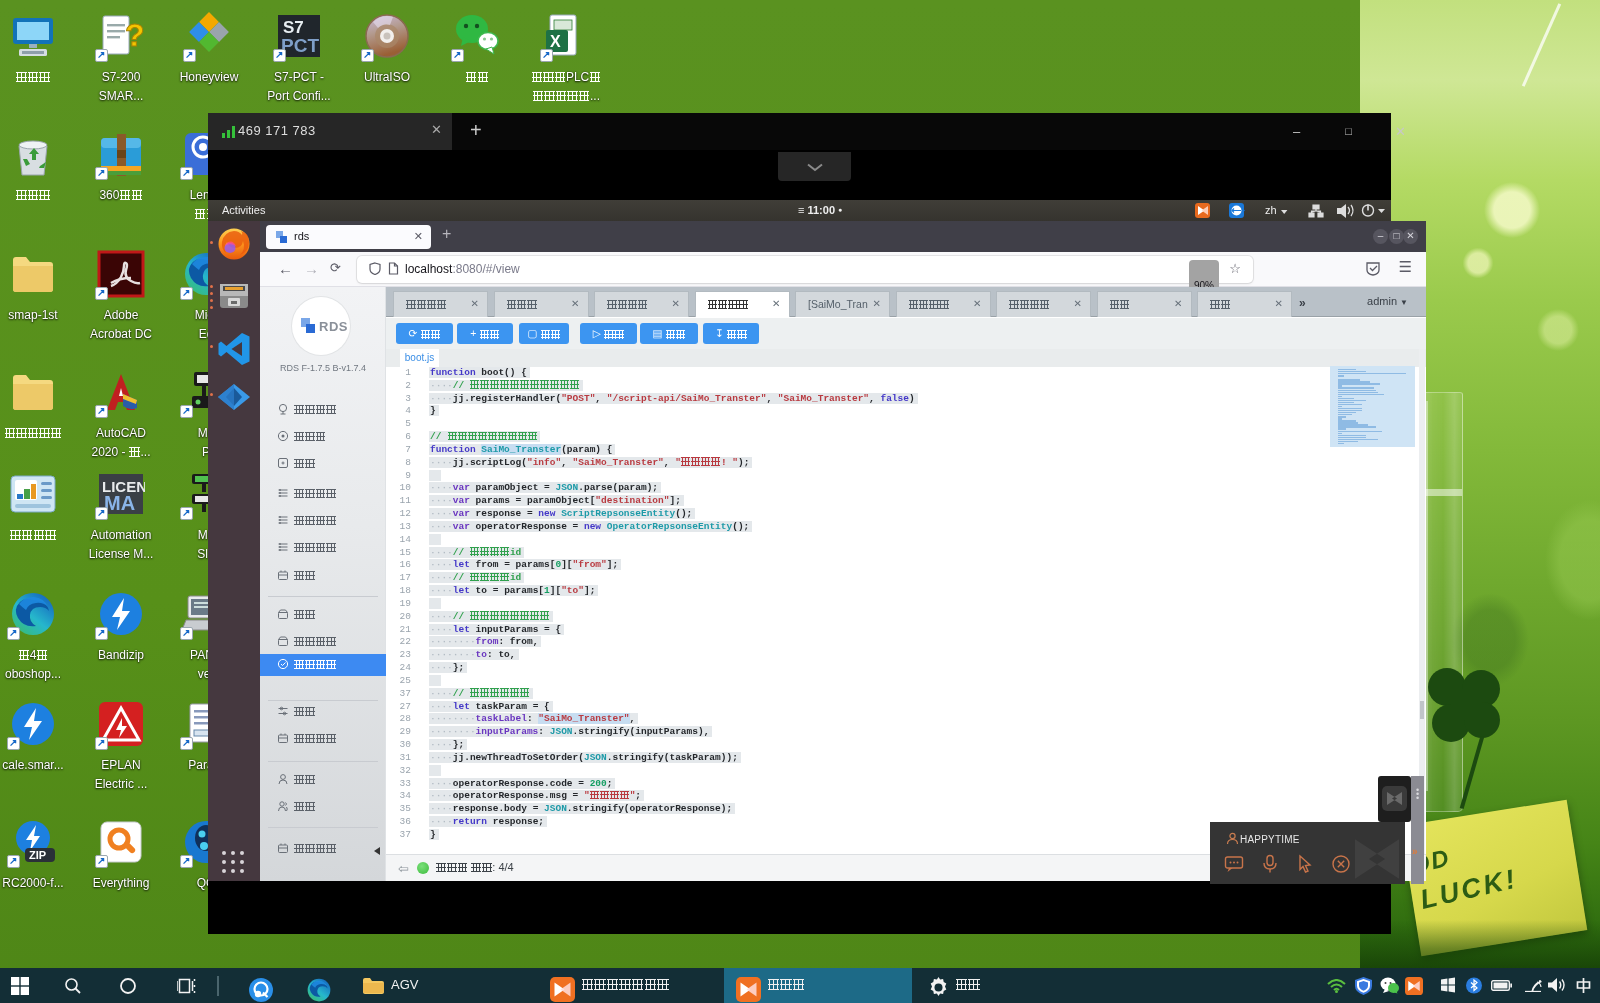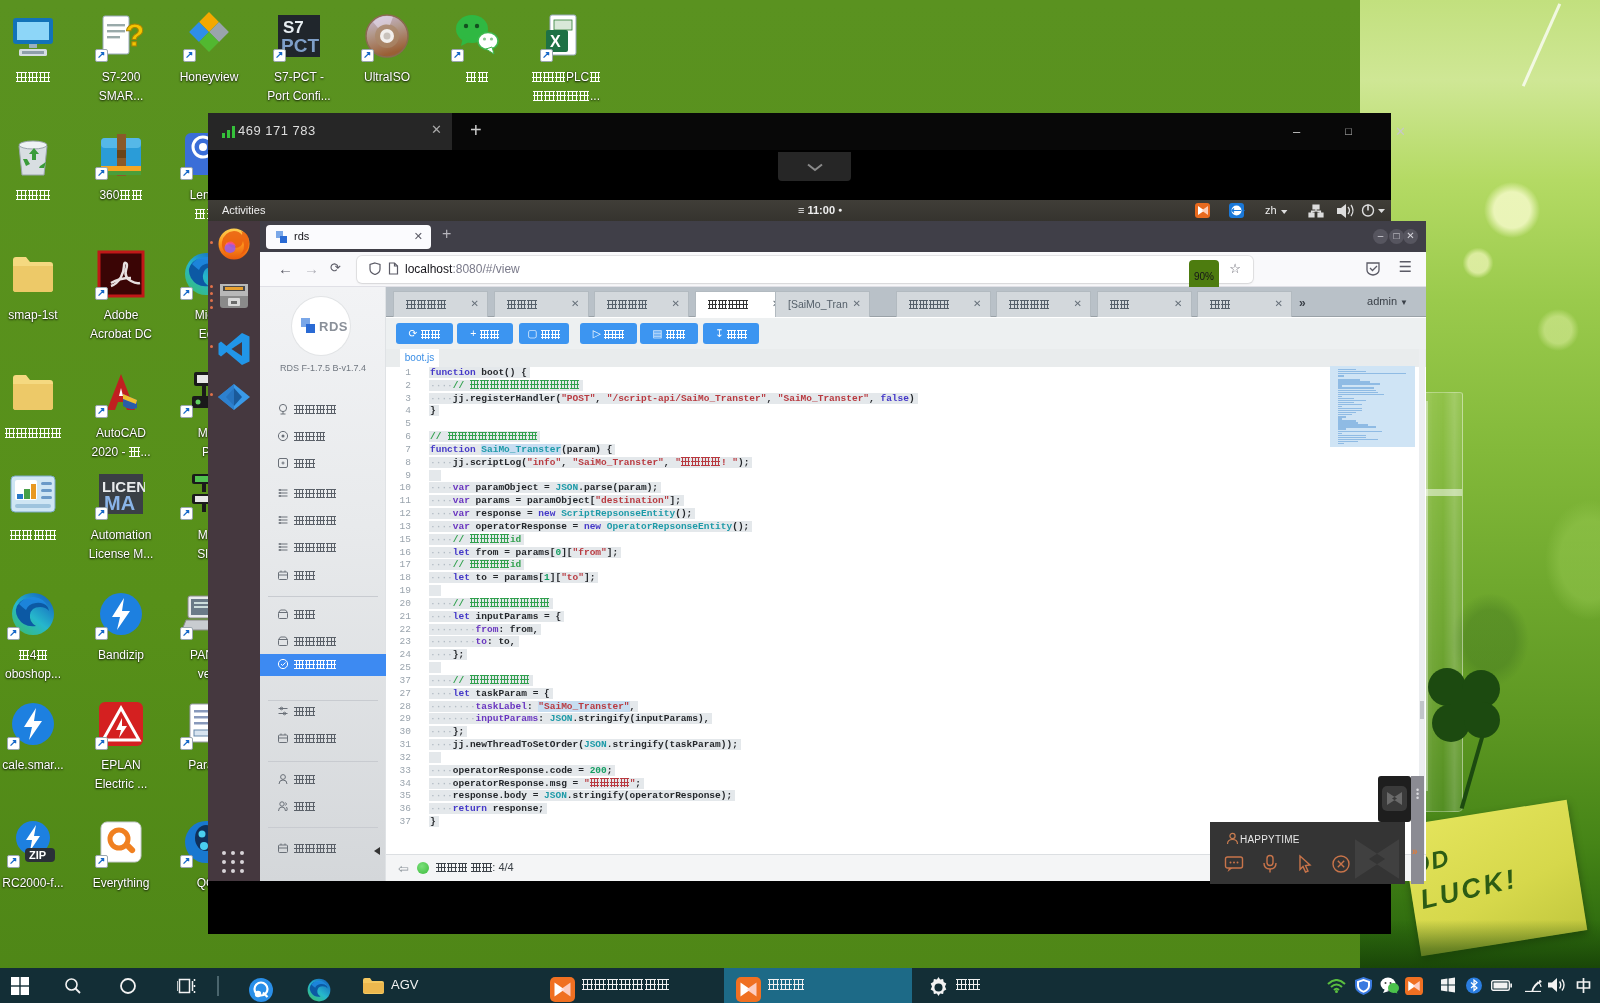--- a/index.html
+++ b/index.html
@@ -361,21 +361,21 @@
 #fxtab .ti{position:absolute;left:28px;top:5px}
 #fxtab .x{position:absolute;right:8px;top:5px;color:#5b5b66}
 #fxplus{position:absolute;left:182px;top:4px;color:#b6b5bc;font-size:16px}
 .gbtn{position:absolute;top:8px;width:15px;height:15px;border-radius:50%;background:#56555f;color:#d6d5dc;text-align:center;font-size:10px;line-height:14px}
 #fxurl{position:absolute;left:0;top:31px;width:100%;height:35px;background:#f9f9fb;border-bottom:1px solid #e0e0e6}
 .nav{position:absolute;top:8px;color:#5b5b66;font-size:15px}
 #urlbox{position:absolute;left:97px;top:4px;width:896px;height:27px;background:#fff;border-radius:5px;box-shadow:0 0 0 1px rgba(0,0,0,.08),0 1px 3px rgba(0,0,0,.08);font-size:12px;color:#15141a}
 #urlbox .ico{position:absolute;top:6px;color:#5b5b66}
 #urlbox .txt{position:absolute;left:48px;top:6px}
 #urlbox .txt i{font-style:normal;color:#7a7a8a}
-#zoom{position:absolute;right:34px;top:4px;background:#4d7c0f;border-radius:4px;font-size:10px;padding:11px 5px;color:#15141a}
+#zoom{position:absolute;right:34px;top:4px;background:#a3a3a3;border-radius:4px;font-size:10px;padding:20px 5px;color:#15141a}
 #star{position:absolute;right:12px;top:5px;color:#5b5b66;font-size:13px}
 .uricor{position:absolute;top:7px;color:#5b5b66;font-size:14px}
 
 #app{position:absolute;left:0;top:66px;width:1166px;height:594px;background:#fff}
 #sidebar{position:absolute;left:0;top:0;width:126px;height:594px;background:linear-gradient(180deg,#f2f3f5 0%,#e8eaec 40%,#d4d7da 100%);border-right:1px solid #dfe2e5}
 #logoc{position:absolute;left:32px;top:10px;width:58px;height:58px;border-radius:50%;background:#fff;box-shadow:0 0 0 1px #e2e4e6}
 #vertxt{position:absolute;left:0;top:76px;width:126px;text-align:center;font-size:9px;color:#707780}
 .mi{position:absolute;left:0;width:126px;height:22px;color:#5a6068;font-size:11px}
 .mi .mic{position:absolute;left:17px;top:4px;width:12px;height:12px;color:#6a7078}
 .mi .mt{position:absolute;left:34px;top:4px}
@@ -682,21 +682,21 @@
               <span class="x">✕</span>
             </div>
             <div class="wtab" style="left:208.0px">
               <span class="l"><b class="h"></b><b class="h"></b><b class="h"></b><b class="h"></b></span>
               <span class="x">✕</span>
             </div>
             <div class="wtab on" style="left:308.5px">
               <span class="l"><b class="h"></b><b class="h"></b><b class="h"></b><b class="h"></b></span>
               <span class="x">✕</span>
             </div>
-            <div class="wtab" style="left:389px">
+            <div class="wtab" style="left:409.0px">
               <span class="l">[SaiMo_Tran</span>
               <span class="x">✕</span>
             </div>
             <div class="wtab" style="left:509.5px">
               <span class="l"><b class="h"></b><b class="h"></b><b class="h"></b><b class="h"></b></span>
               <span class="x">✕</span>
             </div>
             <div class="wtab" style="left:610.0px">
               <span class="l"><b class="h"></b><b class="h"></b><b class="h"></b><b class="h"></b></span>
               <span class="x">✕</span>
@@ -730,20 +730,21 @@
 <div class="cl"><span class="ln">4</span><span class="hl">}</span></div>
 <div class="cl"><span class="ln">5</span></div>
 <div class="cl"><span class="ln">6</span><span class="hl"><span class="c">// <b class="h"></b><b class="h"></b><b class="h"></b><b class="h"></b><b class="h"></b><b class="h"></b><b class="h"></b><b class="h"></b><b class="h"></b></span></span></div>
 <div class="cl"><span class="ln">7</span><span class="hl"><span class="k">function</span> <span class="sel"><span class="t">SaiMo_Transter</span></span>(param) {</span></div>
 <div class="cl"><span class="ln">8</span><span class="hl"><span class="d">····</span>jj.scriptLog(<span class="s">"info"</span>, <span class="s">"SaiMo_Transter"</span>, <span class="s">"<b class="h"></b><b class="h"></b><b class="h"></b><b class="h"></b>! "</span>);</span></div>
 <div class="cl"><span class="ln">9</span><span class="hl stub"></span></div>
 <div class="cl"><span class="ln">10</span><span class="hl"><span class="d">····</span><span class="v">var</span> paramObject = <span class="t">JSON</span>.parse(param);</span></div>
 <div class="cl"><span class="ln">11</span><span class="hl"><span class="d">····</span><span class="v">var</span> params = paramObject[<span class="s">"destination"</span>];</span></div>
 <div class="cl"><span class="ln">12</span><span class="hl"><span class="d">····</span><span class="v">var</span> response = <span class="k">new</span> <span class="t">ScriptRepsonseEntity</span>();</span></div>
 <div class="cl"><span class="ln">13</span><span class="hl"><span class="d">····</span><span class="v">var</span> operatorResponse = <span class="k">new</span> <span class="t">OperatorRepsonseEntity</span>();</span></div>
+<div class="cl"><span class="ln">14</span><span class="hl stub"></span></div>
 <div class="cl"><span class="ln">15</span><span class="hl"><span class="d">····</span><span class="c">// <b class="h"></b><b class="h"></b><b class="h"></b><b class="h"></b>id</span></span></div>
 <div class="cl"><span class="ln">16</span><span class="hl"><span class="d">····</span><span class="k">let</span> from = params[<span class="n">0</span>][<span class="s">"from"</span>];</span></div>
 <div class="cl"><span class="ln">17</span><span class="hl"><span class="d">····</span><span class="c">// <b class="h"></b><b class="h"></b><b class="h"></b><b class="h"></b>id</span></span></div>
 <div class="cl"><span class="ln">18</span><span class="hl"><span class="d">····</span><span class="k">let</span> to = params[<span class="n">1</span>][<span class="s">"to"</span>];</span></div>
 <div class="cl"><span class="ln">19</span><span class="hl stub"></span></div>
 <div class="cl"><span class="ln">20</span><span class="hl"><span class="d">····</span><span class="c">// <b class="h"></b><b class="h"></b><b class="h"></b><b class="h"></b><b class="h"></b><b class="h"></b><b class="h"></b><b class="h"></b></span></span></div>
 <div class="cl"><span class="ln">21</span><span class="hl"><span class="d">····</span><span class="k">let</span> inputParams = {</span></div>
 <div class="cl"><span class="ln">22</span><span class="hl"><span class="d">········</span><span class="v">from</span>: from,</span></div>
 <div class="cl"><span class="ln">23</span><span class="hl"><span class="d">········</span><span class="v">to</span>: to,</span></div>
 <div class="cl"><span class="ln">24</span><span class="hl"><span class="d">····</span>};</span></div>

